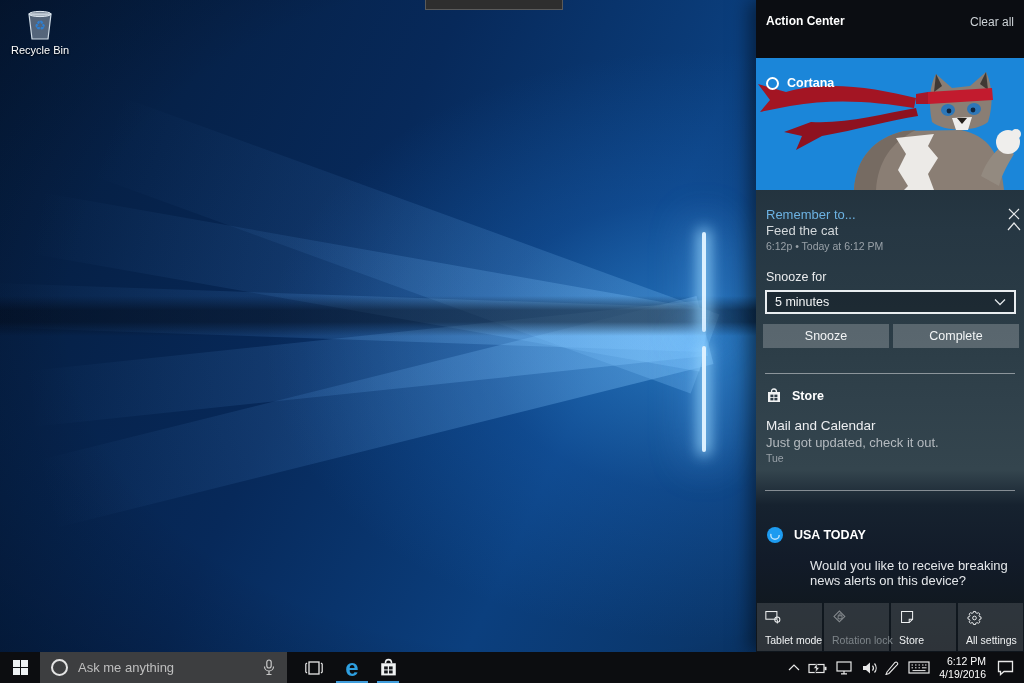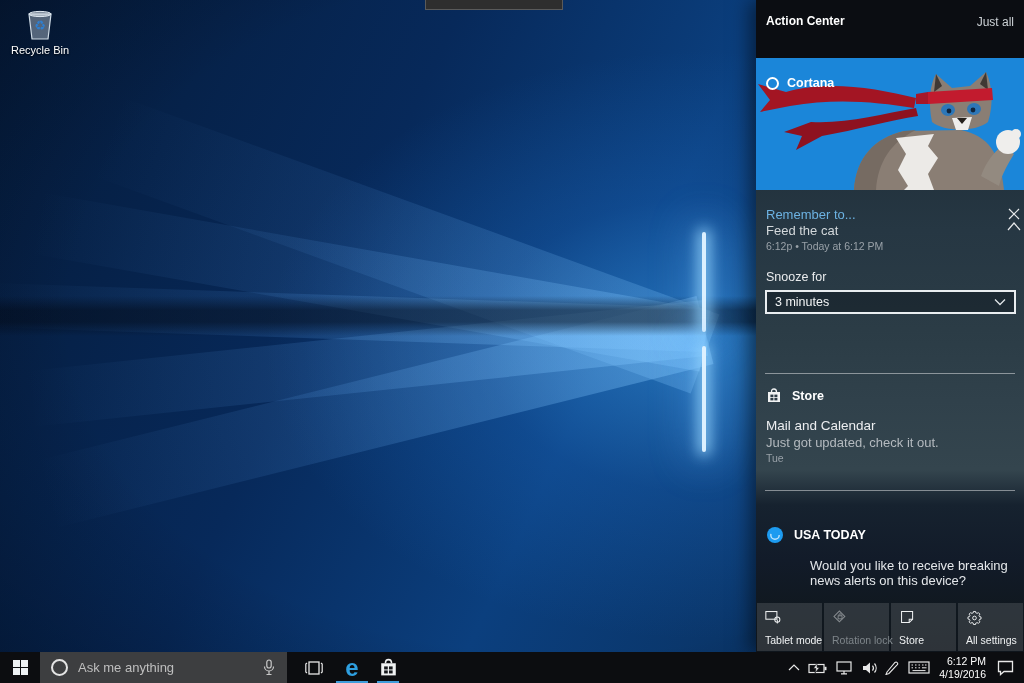--- a/index.html
+++ b/index.html
@@ -134,21 +134,21 @@
       <text x="17" y="24" text-anchor="middle" font-size="13" fill="#2f7fd0">♻</text>
     </svg>
   </div>
   <div class="label">Recycle Bin</div>
 </div>
 
 <div class="action-center">
 
   <div class="ac-header">
     <div class="ac-title">Action Center</div>
-    <div class="ac-clearall">Just all</div>
+    <div class="ac-clearall">Clear all</div>
   </div>
 
   <div class="cortana-card">
     <svg width="268" height="132" viewBox="0 0 268 132">
       <rect x="0" y="0" width="268" height="132" fill="#1b86d9"></rect>
 
       <path d="M160,40 C120,30 70,22 30,34 L2,26 L14,42 L4,54 L34,48 C80,40 120,44 158,50 Z" fill="#a31523"></path>
       <path d="M160,50 C125,56 90,66 55,64 L28,74 L46,78 L40,92 L66,78 C100,72 135,62 162,58 Z" fill="#8e1220"></path>
 
       <path d="M98,132 C100,100 118,80 148,73 L205,72 C232,78 244,94 248,132 Z" fill="#8a7e74"></path>
@@ -186,24 +186,28 @@
     <div class="body">Feed the cat</div>
     <div class="time">6:12p • Today at 6:12 PM</div>
     <svg class="icon-x" viewBox="0 0 12 12">
       <path d="M1,1 L11,11 M11,1 L1,11" stroke="#e8eaec" stroke-width="1.2" fill="none"></path>
     </svg>
     <svg class="icon-chev" viewBox="0 0 14 9">
       <path d="M1,8 L7,1 L13,8" stroke="#e8eaec" stroke-width="1.2" fill="none"></path>
     </svg>
     <div class="snooze-label">Snooze for</div>
     <div class="snooze-select">
-      <span class="val">3 minutes</span>
+      <span class="val">5 minutes</span>
       <svg width="12" height="8" viewBox="0 0 12 8">
         <path d="M1,1.5 L6,6.5 L11,1.5" stroke="#dfe3e6" stroke-width="1.3" fill="none"></path>
       </svg>
+    </div>
+    <div class="btn-row">
+      <div class="ac-btn">Snooze</div>
+      <div class="ac-btn">Complete</div>
     </div>
   </div>
 
   <div class="divider" style="top:373px"></div>
 
   <div class="store-card">
     <div class="app-row">
       <svg width="14" height="15" viewBox="0 0 14 15">
         <path d="M1,4 H13 V14 H1 Z" fill="#f0f2f3"></path>
         <path d="M4.5,4 C4.5,1.8 5.5,1 7,1 C8.5,1 9.5,1.8 9.5,4" stroke="#f0f2f3" stroke-width="1.3" fill="none"></path>

